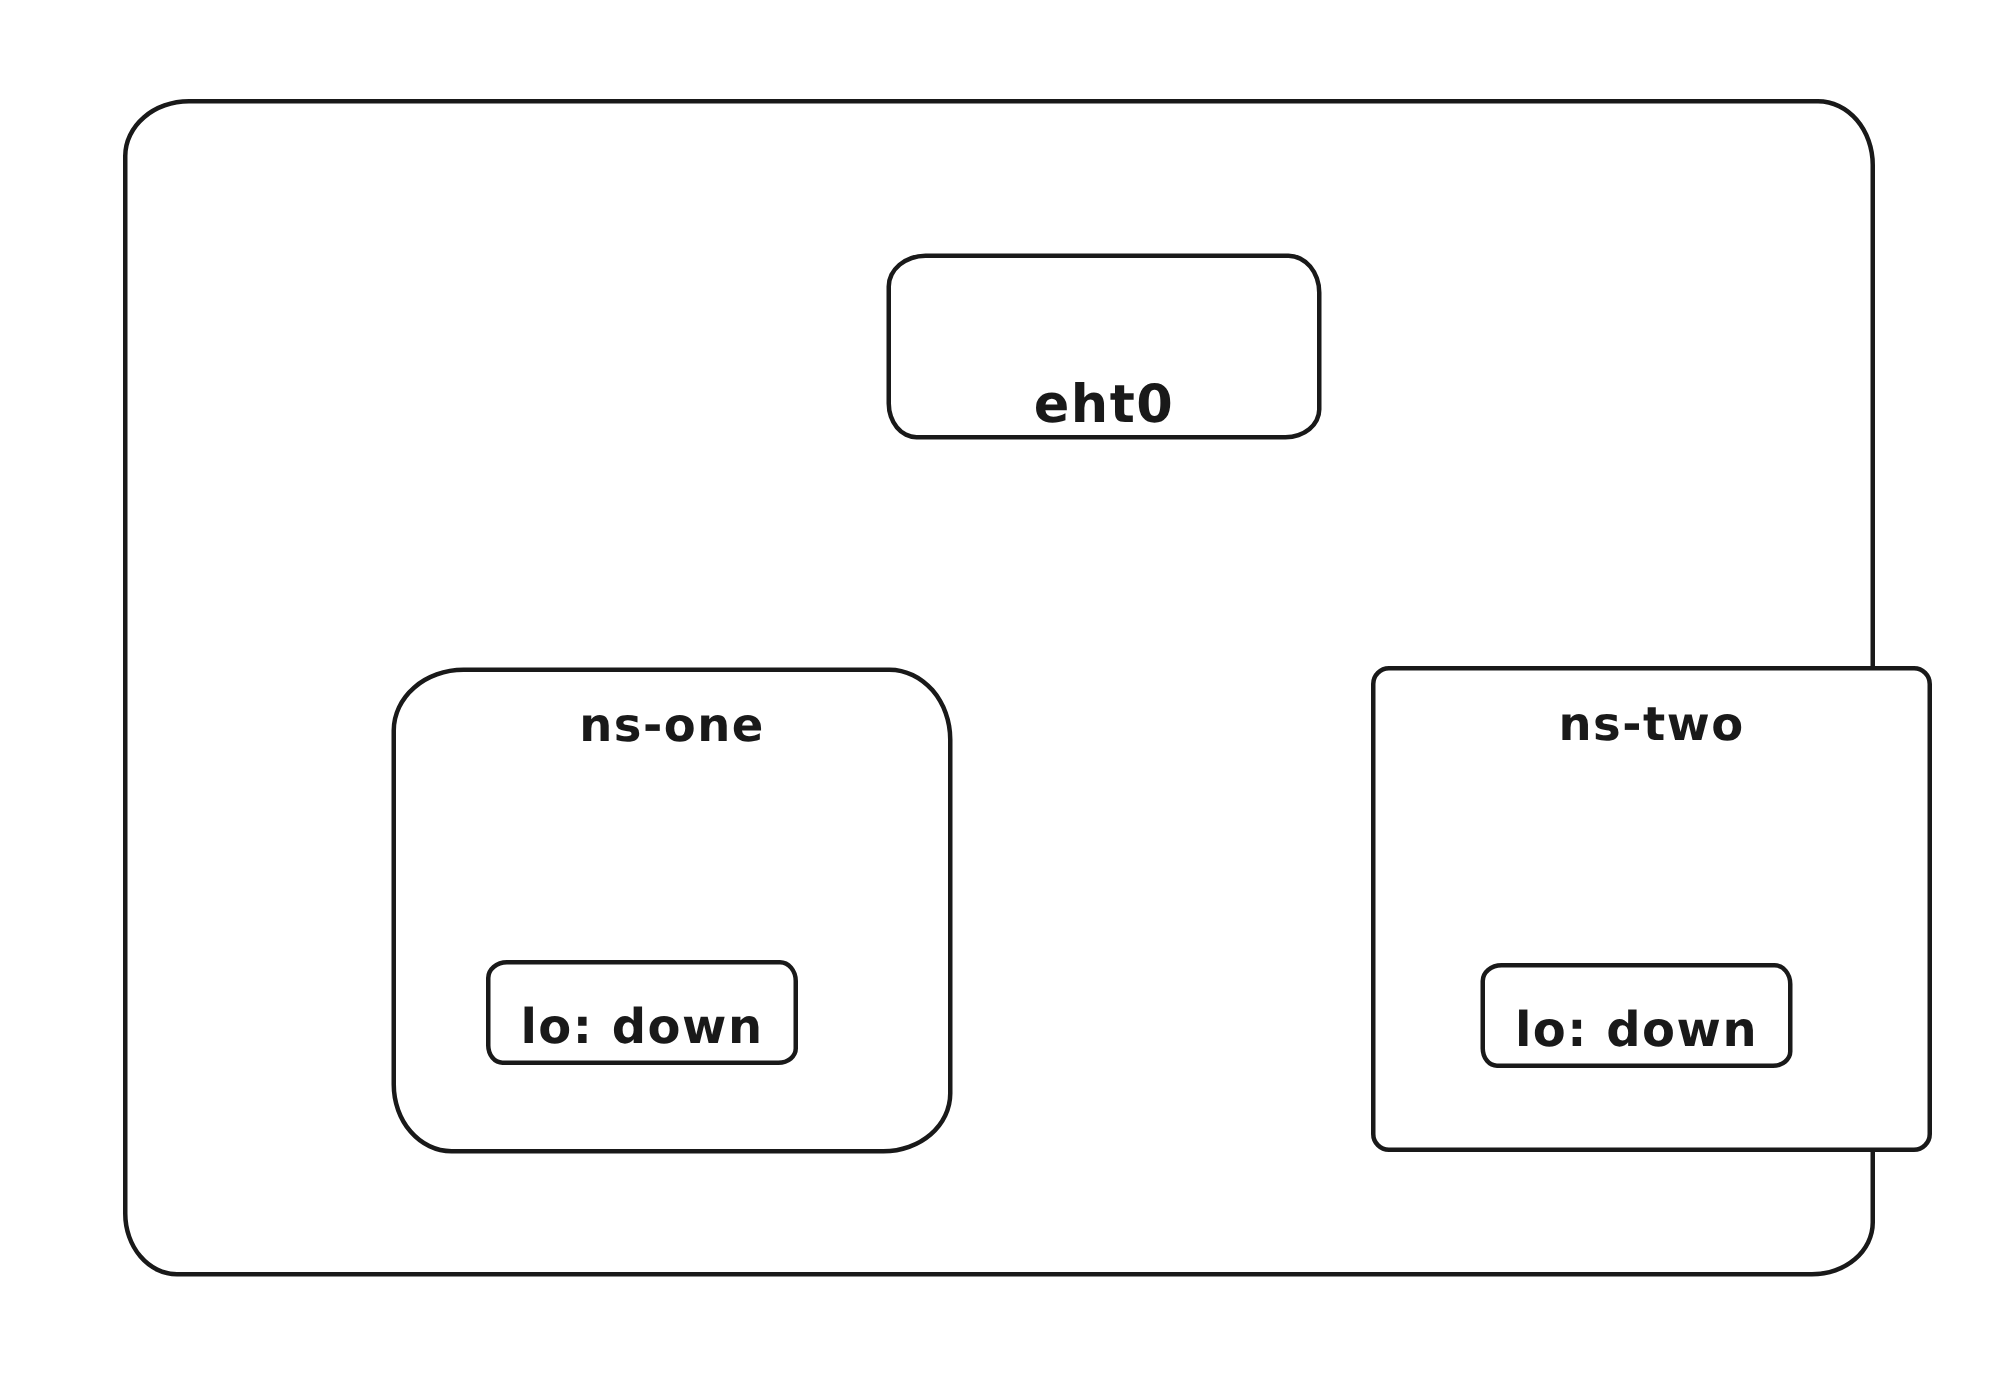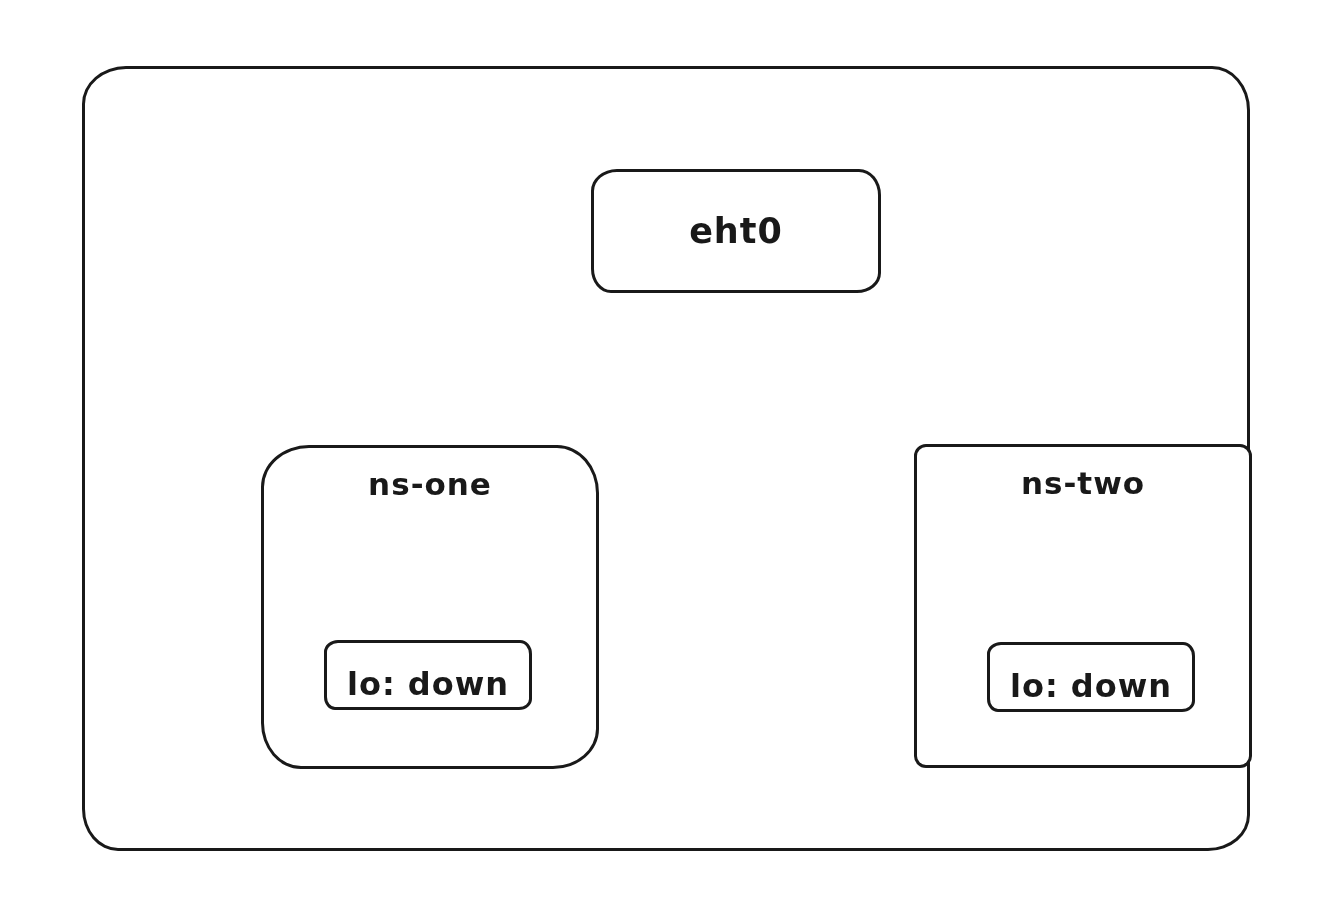--- a/index.html
+++ b/index.html
@@ -35,32 +35,32 @@
     border-radius: 44px 38px 42px 36px / 38px 44px 36px 42px;
   }
 
   .host-if-box {
     left: 506px;
     top: 100px;
     width: 290px;
     height: 124px;
     border-radius: 26px 22px 24px 20px / 22px 26px 20px 24px;
     display: flex;
-    align-items: center;
+    align-items: flex-end;
     justify-content: center;
   }
 
   .host-if-label {
     font-size: 35px;
     font-weight: 700;
     letter-spacing: 1px;
   }
 
   .ns-box {
-    width: 338px;
+    width: 374px;
     height: 324px;
     border-radius: 48px 42px 46px 40px / 42px 48px 40px 46px;
   }
 
   .ns-box.ns-one { left: 176px; top: 376px; }
   .ns-box.ns-two { left: 829px; top: 375px; border-radius: 12px; }
 
   .ns-label {
     position: absolute;
     top: 18px;

